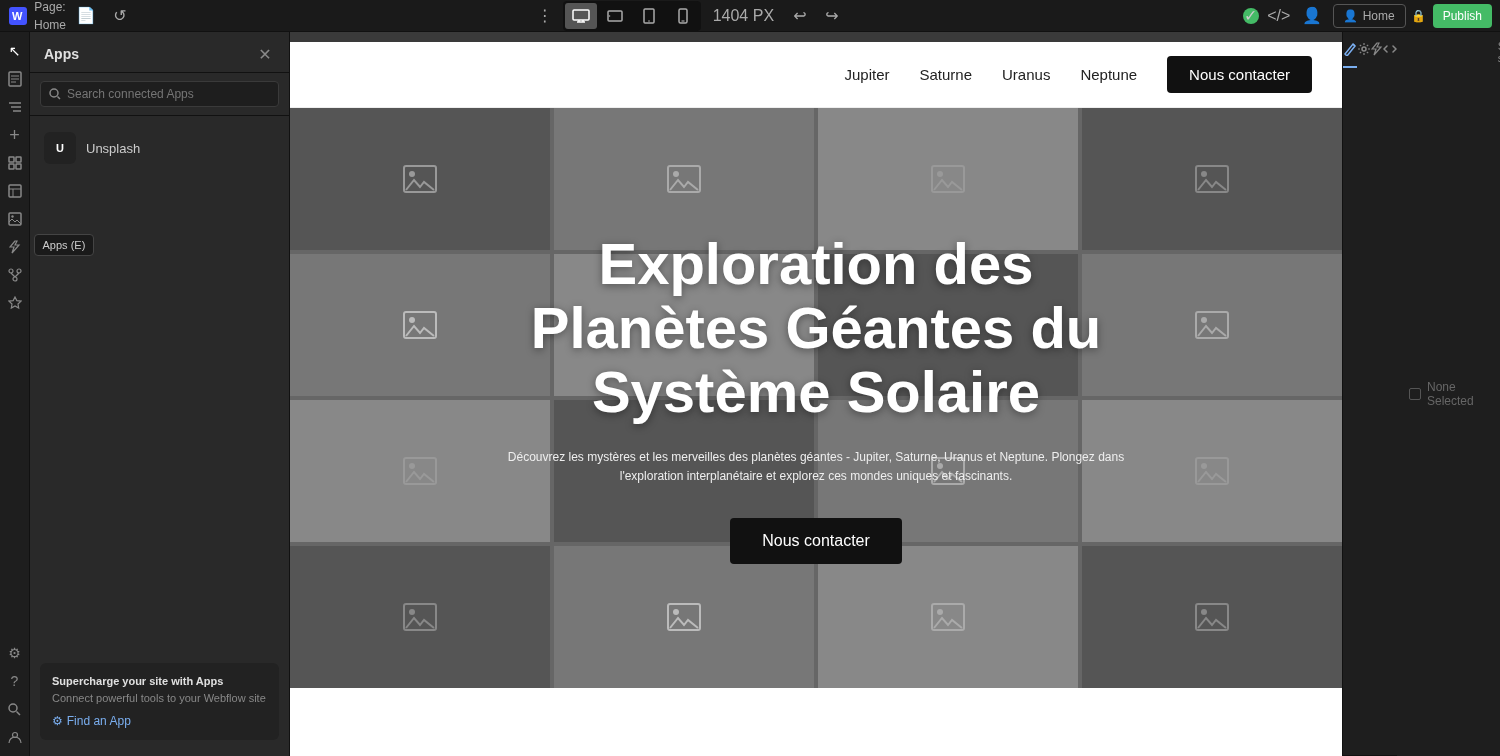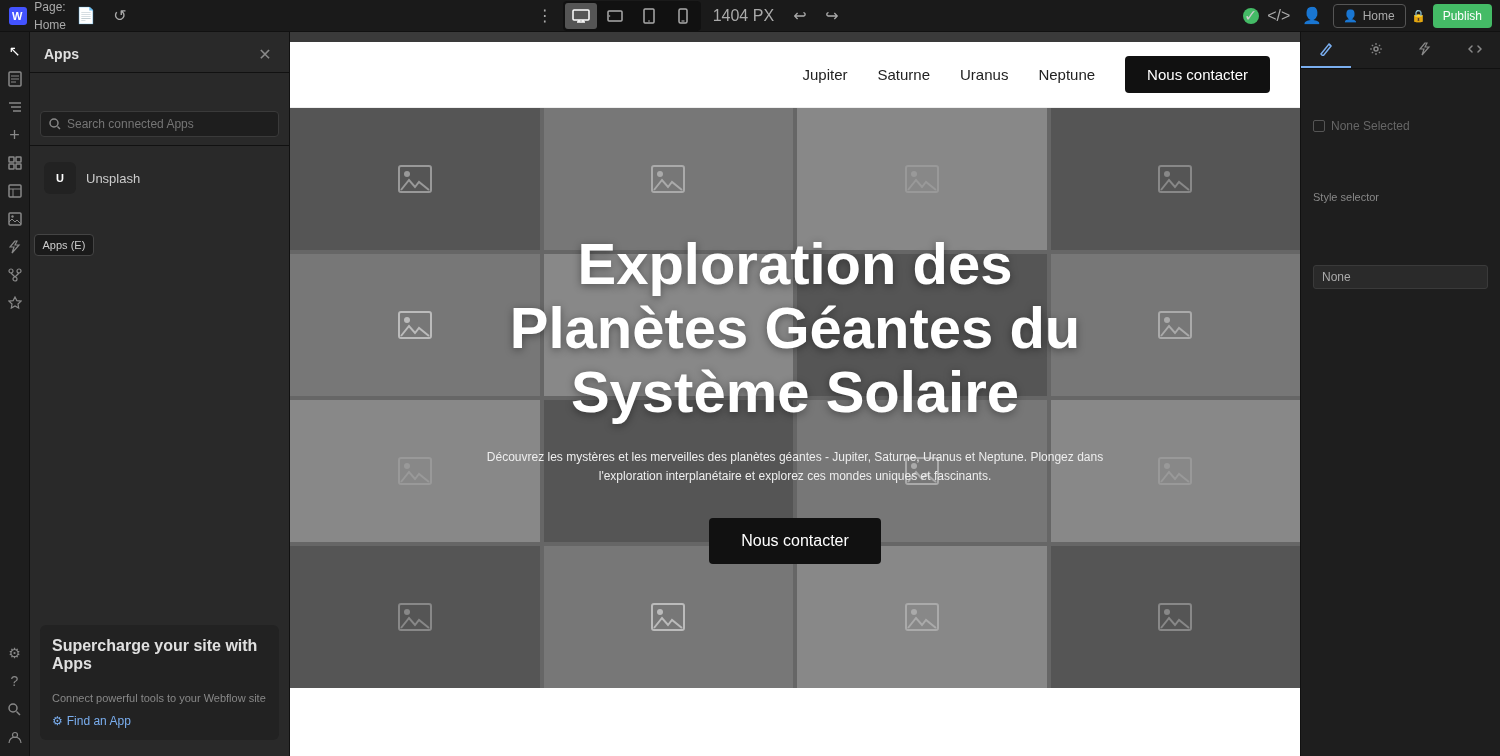--- a/index.html
+++ b/index.html
@@ -77,31 +77,31 @@
       align-items: center;
       justify-content: space-between;
       padding: 12px 14px 8px;
       border-bottom: 1px solid #111;
     }
     .apps-title { font-size: 14px; font-weight: 600; color: #e0e0e0; }
     .apps-close { width: 20px; height: 20px; display: flex; align-items: center; justify-content: center; cursor: pointer; color: #888; border-radius: 3px; }
     .apps-search-wrap { padding: 8px 10px; border-bottom: 1px solid #111; }
     .apps-search {
       width: 100%; background: #1e1e1e; border: 1px solid #3a3a3a; border-radius: 4px;
-      padding: 5px 8px; color: #aaa; font-size: 12px; display: flex; align-items: center; gap: 6px; margin-top: 30px;
+      padding: 5px 8px; color: #aaa; font-size: 12px; display: flex; align-items: center; gap: 6px;
     }
     .apps-search input {
       background: transparent; border: none; outline: none; color: #aaa; font-size: 12px; flex: 1;
     }
     .apps-list { padding: 10px; flex: 1; }
     .app-item { display: flex; align-items: center; gap: 10px; padding: 6px 4px; border-radius: 4px; cursor: pointer; }
     .app-icon { width: 32px; height: 32px; background: #555; border-radius: 6px; display: flex; align-items: center; justify-content: center; color: #fff; font-size: 14px; flex-shrink: 0; }
     .app-name { font-size: 13px; color: #ccc; }
     .apps-promo { margin: 16px 10px; padding: 12px; background: #222; border-radius: 6px; }
-    .apps-promo-title { font-size: 16px; font-weight: 600; color: #e0e0e0; margin-bottom: 18px; }
+    .apps-promo-title { font-size: 11px; font-weight: 600; color: #e0e0e0; margin-bottom: 4px; }
     .apps-promo-desc { font-size: 11px; color: #888; line-height: 1.4; margin-bottom: 8px; }
     .find-app-link { font-size: 12px; color: #7aaeef; cursor: pointer; display: flex; align-items: center; gap: 4px; }
     .apps-tooltip {
       position: absolute; left: 32px; bottom: 60px;
       background: #1a1a1a; color: #ccc; font-size: 11px; padding: 4px 8px; border-radius: 4px;
       white-space: nowrap; border: 1px solid #444; pointer-events: none;
     }
 
     
     .canvas-area {
@@ -176,27 +176,26 @@
     .hero-desc {
       font-size: 12px; color: #eee; line-height: 1.6; margin-bottom: 32px;
     }
     .hero-cta {
       background: #111; color: #fff; padding: 14px 32px; border-radius: 4px;
       font-size: 16px; cursor: pointer; border: none; font-weight: 500;
     }
 
     
     .right-panel {
-      width: 200px;
+      width: 158px;
       background: #1e1e1e;
       border-left: 1px solid #111;
       display: flex;
-      flex-direction: column;
+      flex-direction: row;
       flex-shrink: 0;
-      gap: 42px;
     }
     .right-tabs {
       display: flex;
       border-bottom: 1px solid #111;
     }
     .right-tab {
       flex: 1; height: 36px; display: flex; align-items: center; justify-content: center;
       cursor: pointer; color: #888; font-size: 16px; border-bottom: 2px solid transparent;
     }
     .right-tab.active { color: #fff; border-bottom-color: #7aaeef; }

